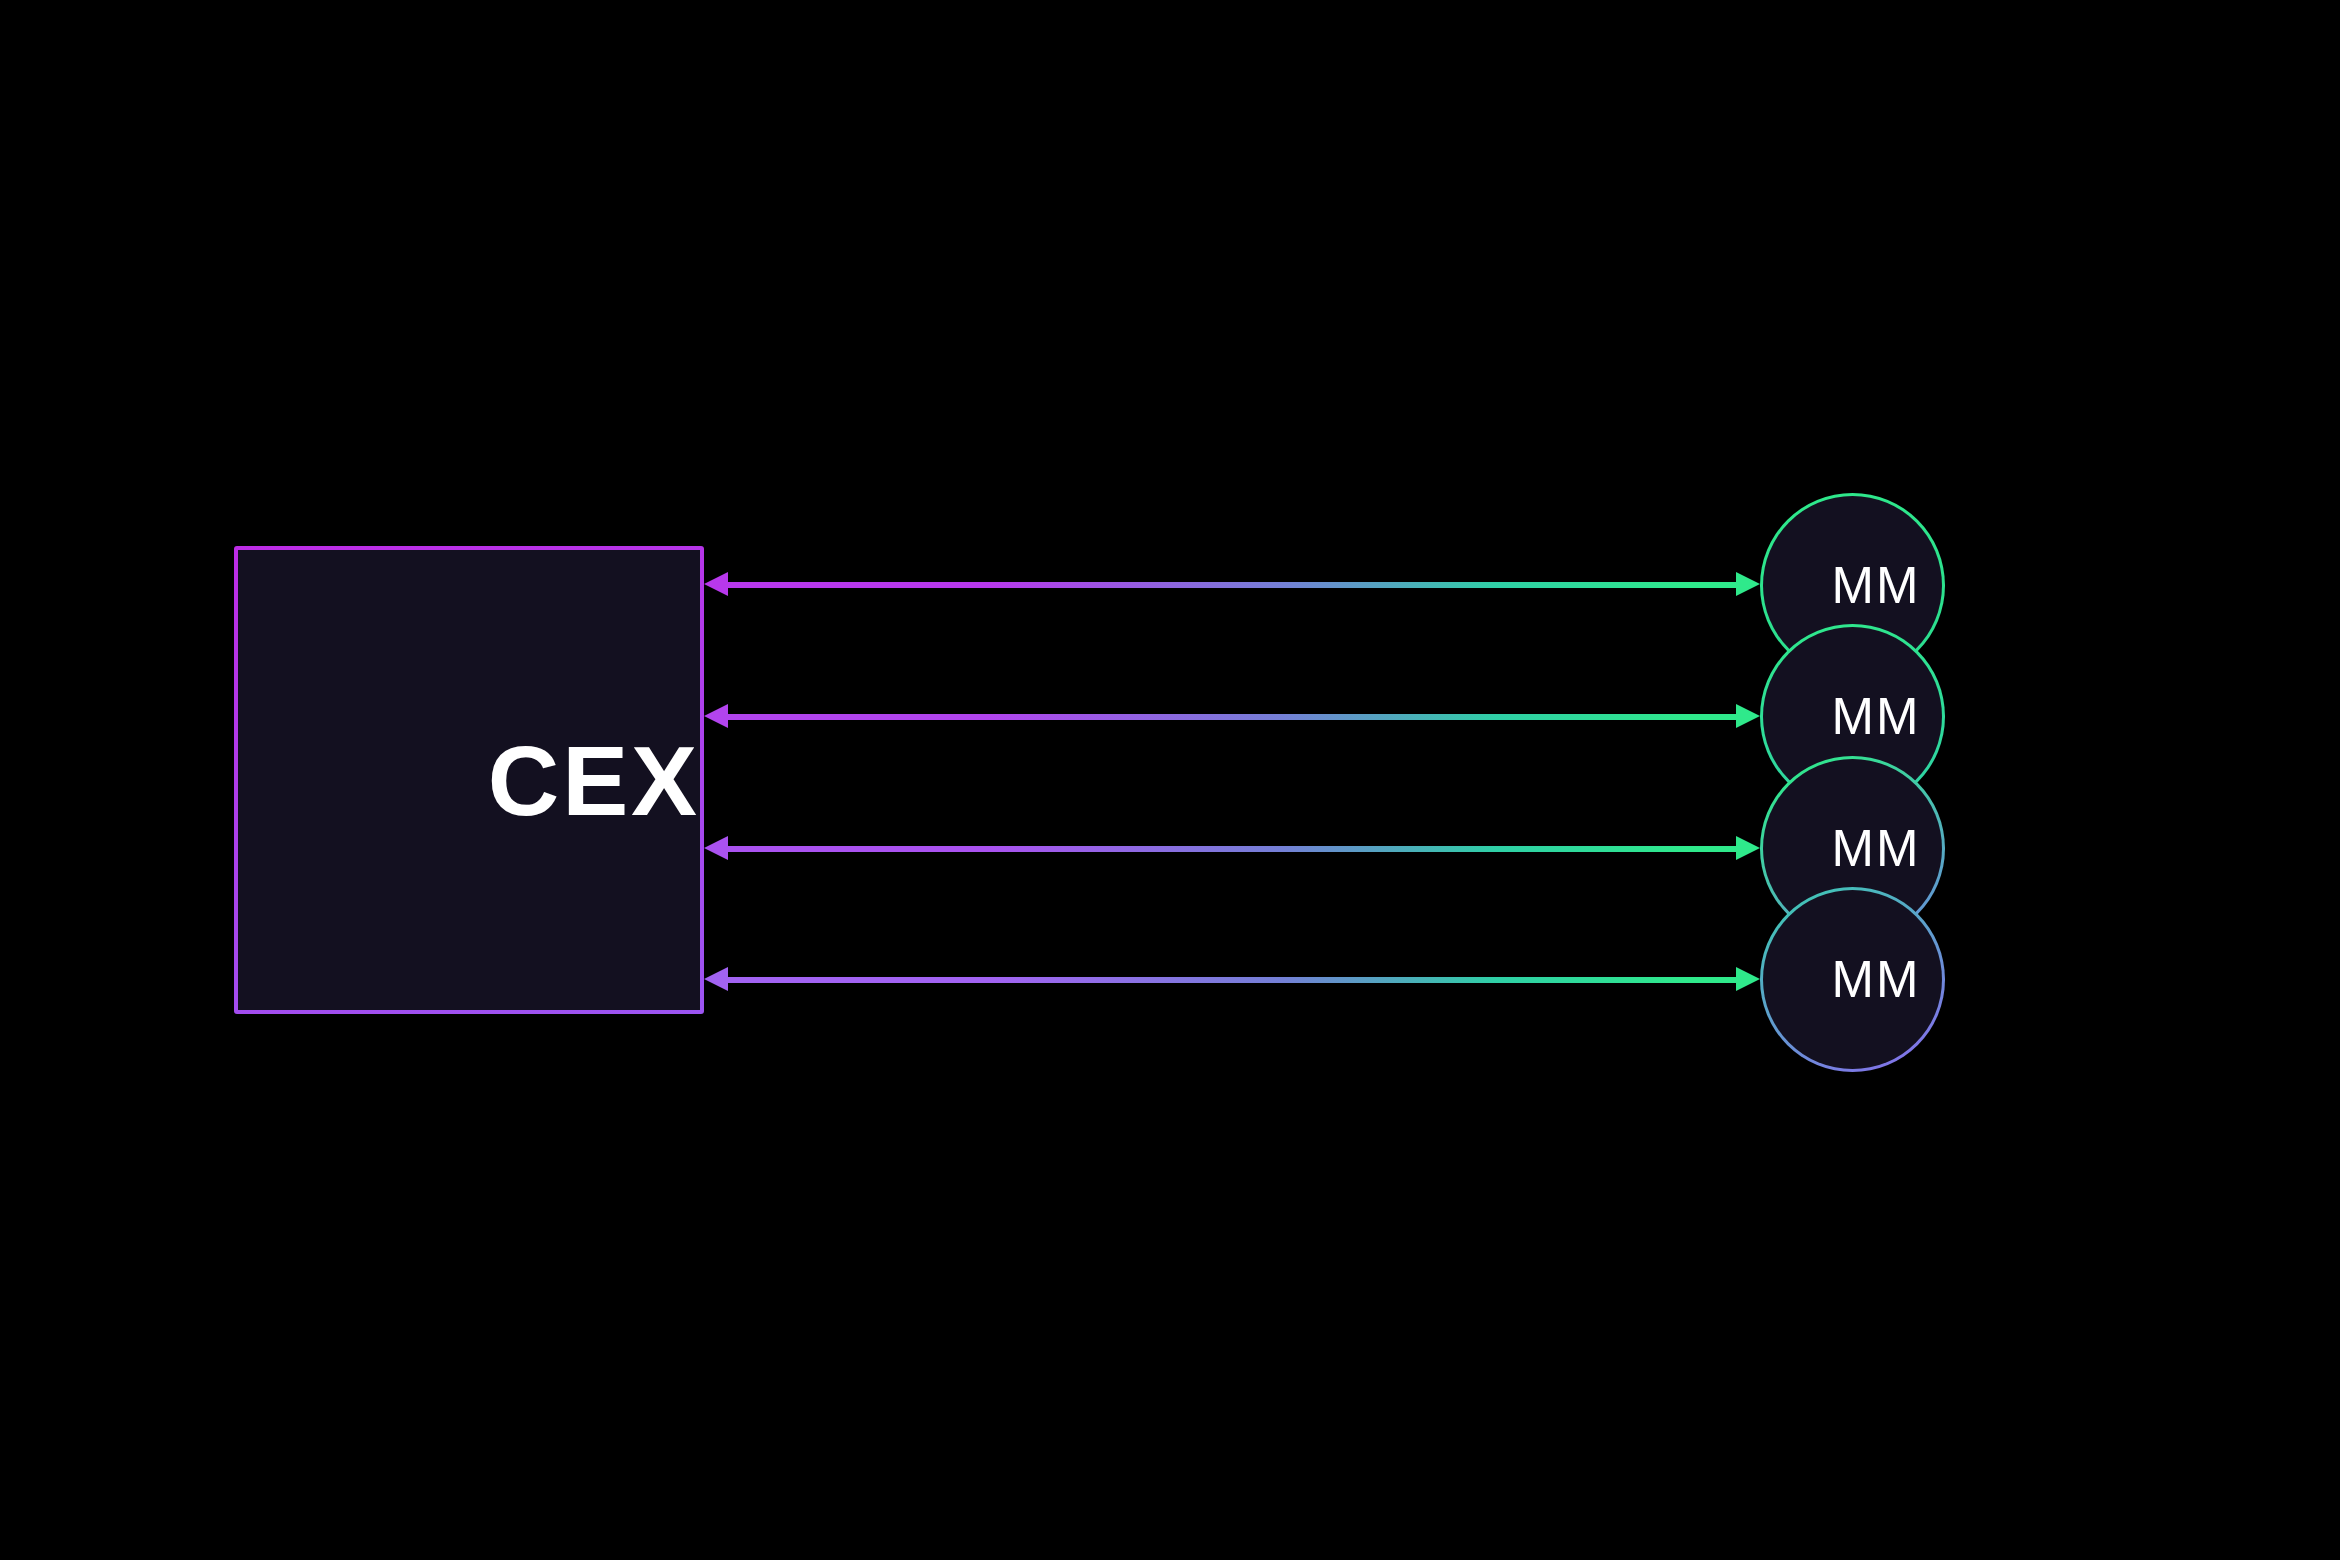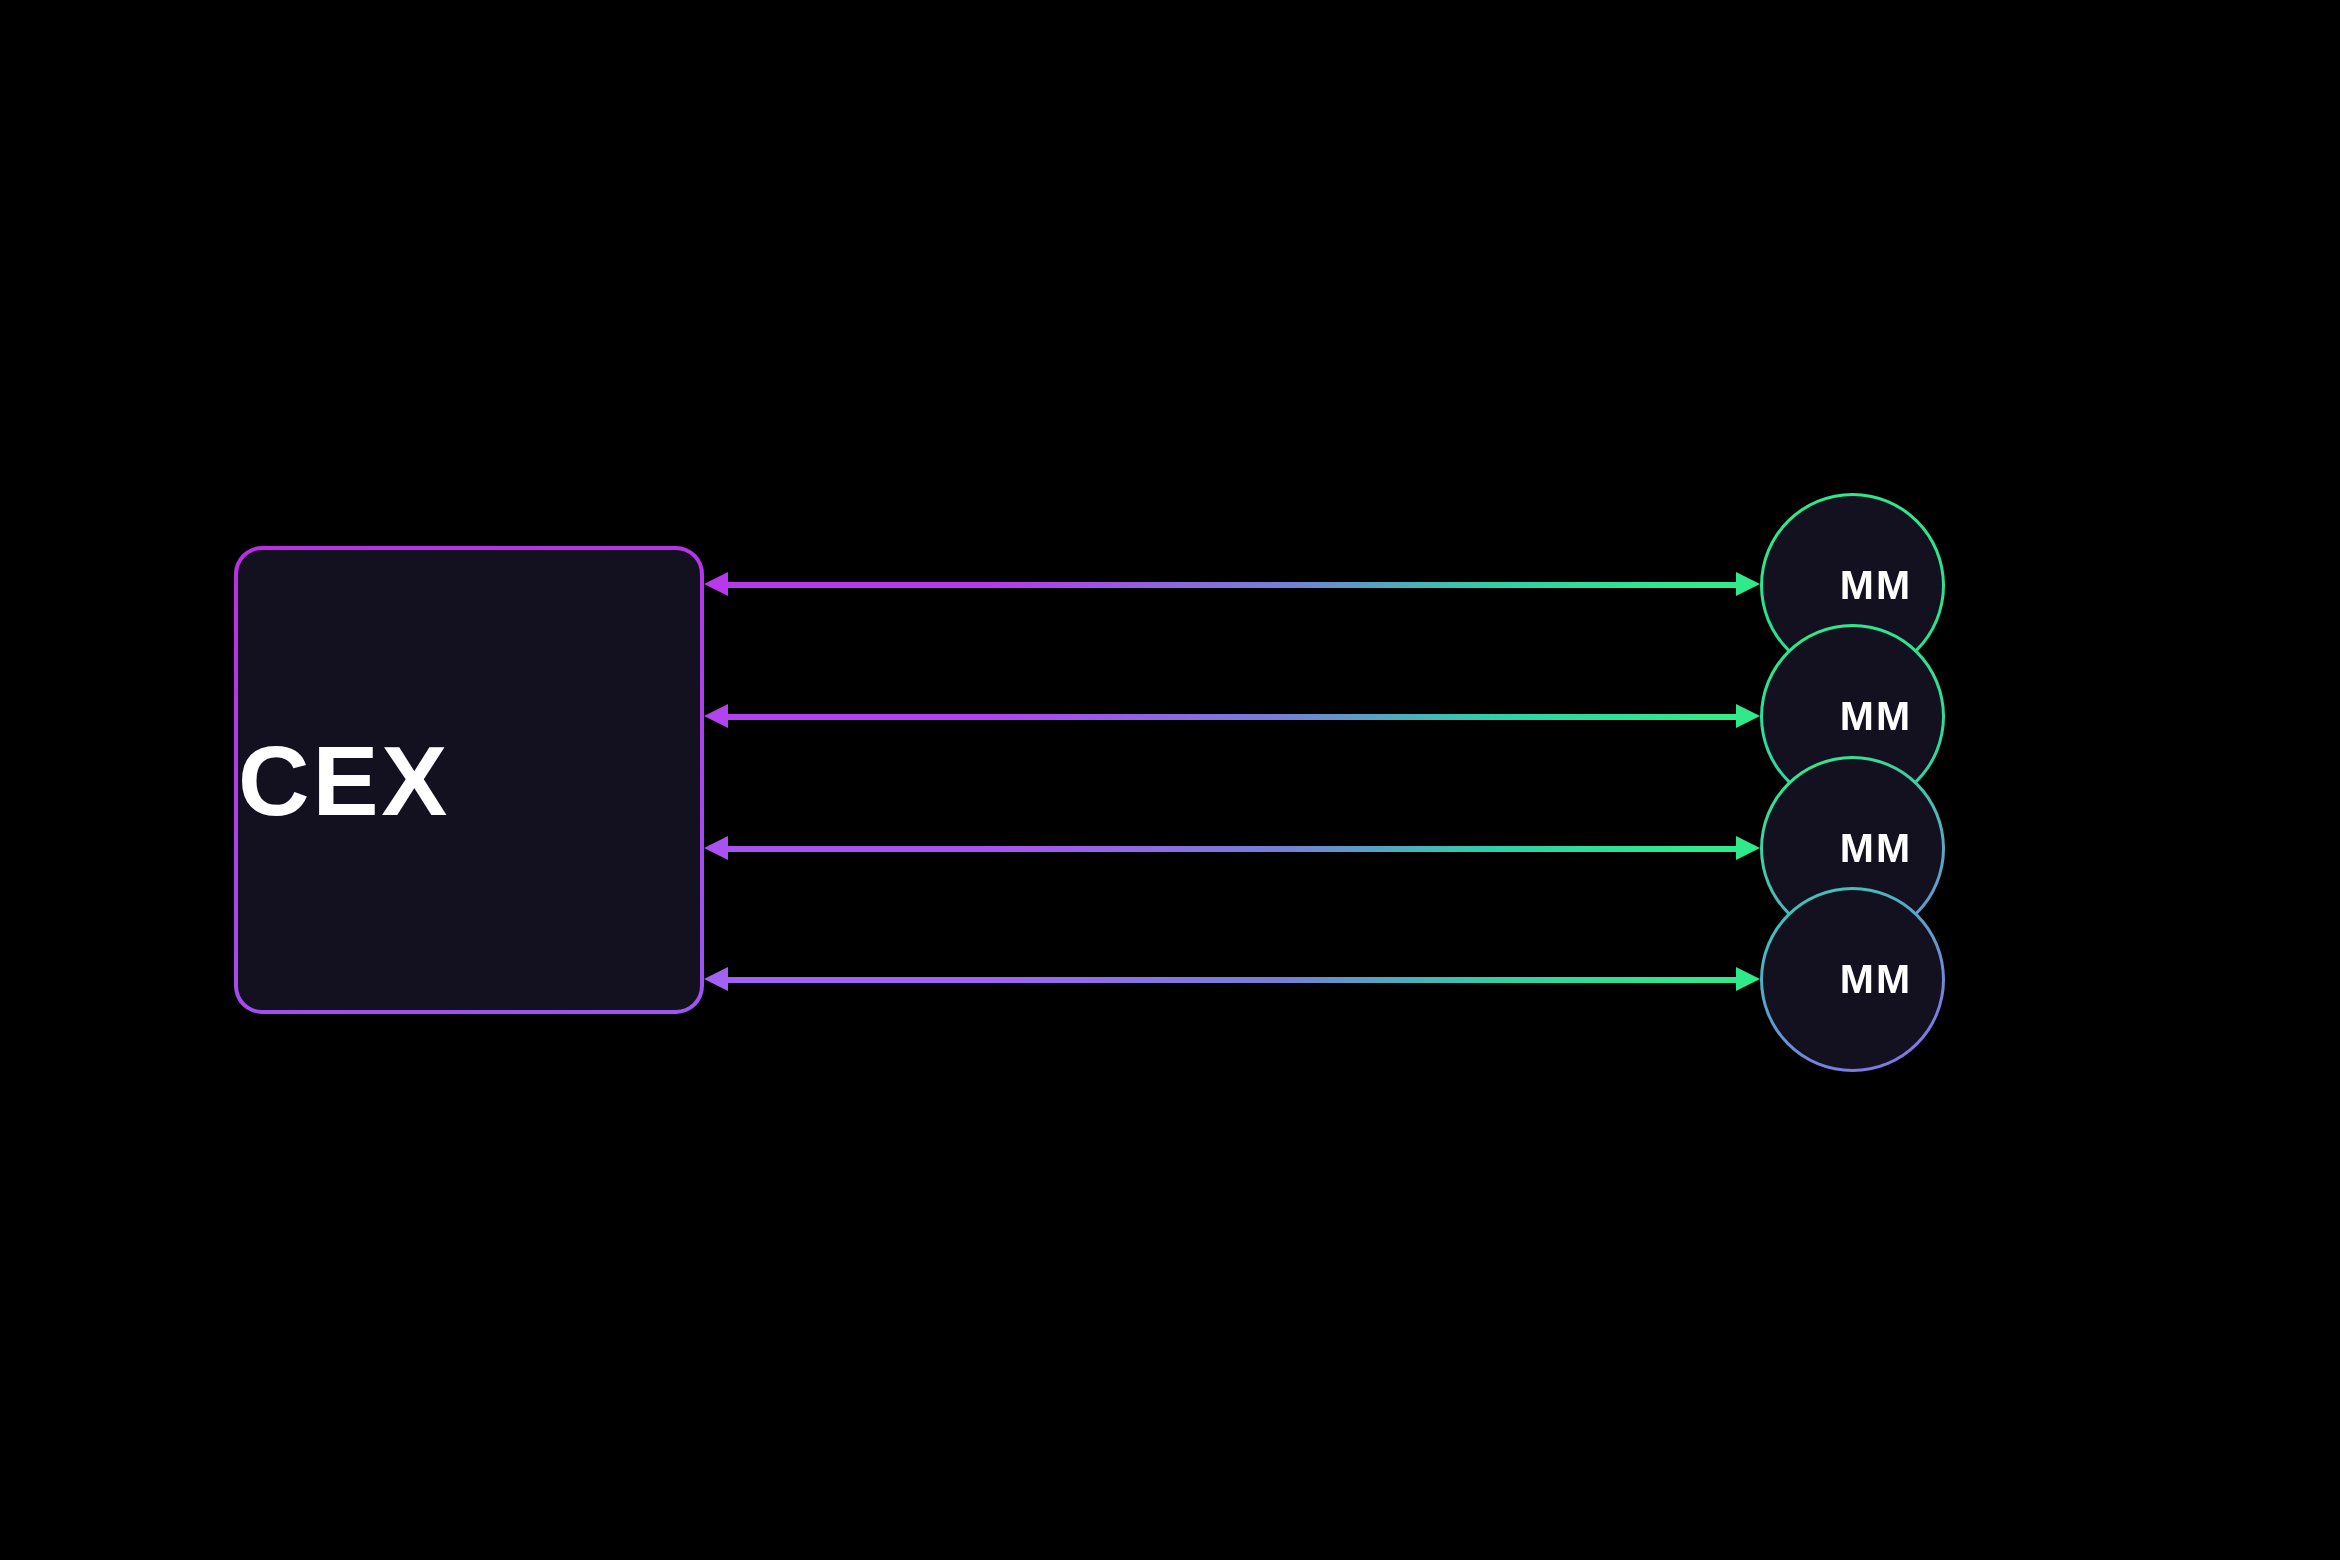--- a/index.html
+++ b/index.html
@@ -20,27 +20,27 @@
 
   
   .cex-box {
     position: absolute;
     left: 234px;
     top: 546px;
     width: 470px;
     height: 468px;
     box-sizing: border-box;
     border: 4.9px solid transparent;
-    border-radius: 28px;
+    border-radius: 3px;
     background:
       linear-gradient(var(--node_fill), var(--node_fill)) padding-box,
       linear-gradient(165deg, var(--box_border_top), var(--box_border_bottom)) border-box;
     display: flex;
     align-items: center;
-    justify-content: flex-start;
+    justify-content: flex-end;
   }
   .cex-label {
     color: var(--text);
     font-size: 99px;
     font-weight: 800;
     letter-spacing: 2.9px;
     line-height: 1;
   }
 
   
@@ -110,22 +110,22 @@
     background: linear-gradient(var(--node_fill), var(--node_fill)) padding-box,
                 linear-gradient(150deg, var(--green) 10%, var(--blue_gray)) border-box;
   }
   .mm4 {
     top: 887px;
     background: linear-gradient(var(--node_fill), var(--node_fill)) padding-box,
                 linear-gradient(150deg, var(--teal), var(--violet)) border-box;
   }
   .mm-label {
     color: var(--text);
-    font-size: 41px;
-    font-weight: 700;
+    font-size: 51px;
+    font-weight: 400;
     letter-spacing: 2px;
     line-height: 1;
     margin-left: 47px;
   }
 </style>
 </head>
 <body>
 
 <div class="stage">
 

